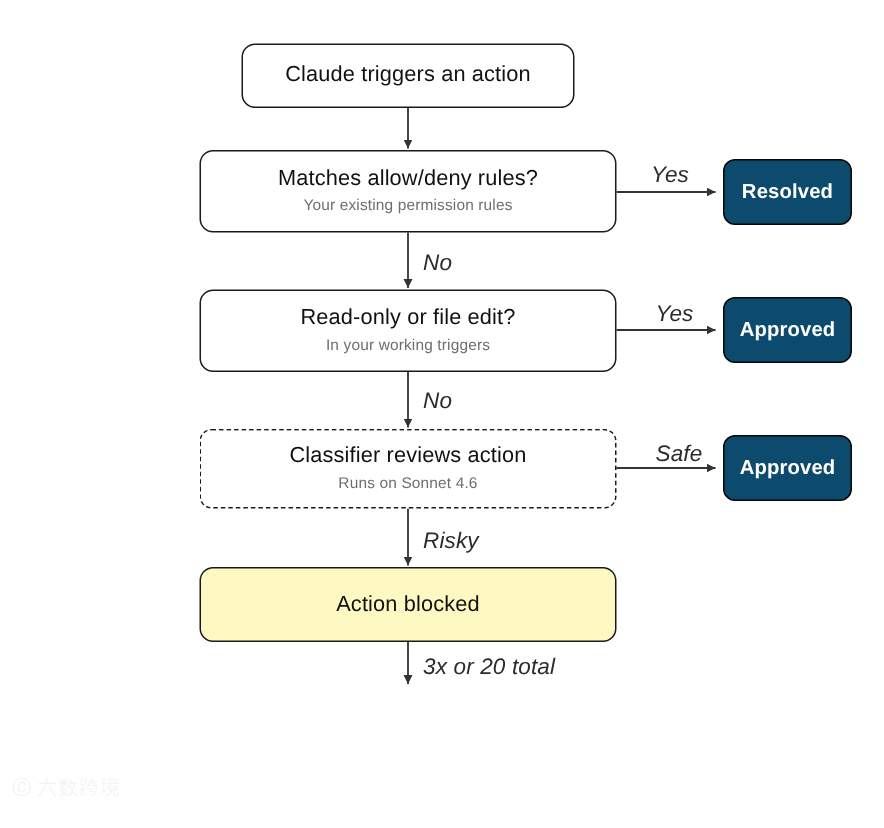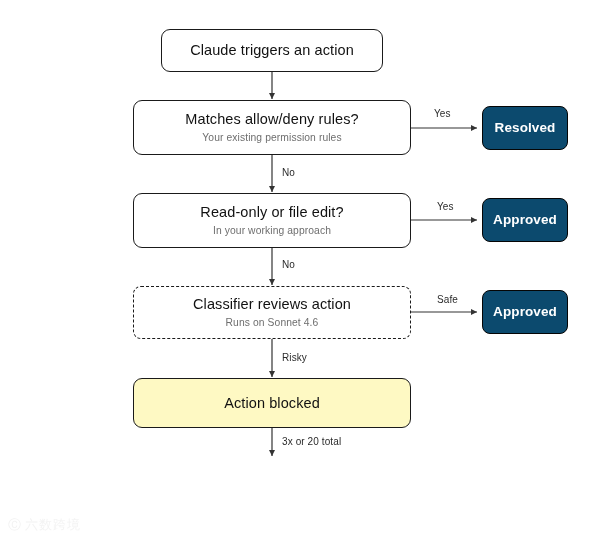--- a/index.html
+++ b/index.html
@@ -64,24 +64,25 @@
     border-color: #050505;
     border-radius: 8px;
   }
   .node.dark .title {
     color: #ffffff;
     font-size: 13.5px;
     font-weight: 600;
   }
   .edge-label {
     position: absolute;
-    font-size: 10px;
+    font-size: 15px;
     color: #2b2b2b;
     white-space: nowrap;
     letter-spacing: 0.1px;
+    font-style: italic;
   }
   .watermark {
     position: absolute;
     left: 8px;
     top: 518px;
     display: flex;
     align-items: center;
     gap: 4px;
     opacity: 0.30;
     user-select: none;
@@ -135,21 +136,21 @@
     <span class="title">Matches allow/deny rules?</span>
     <span class="sub">Your existing permission rules</span>
   </div>
 
   <div class="node dark" style="left:482px; top:106px; width:86px; height:44px;">
     <span class="title">Resolved</span>
   </div>
 
   <div class="node" style="left:133px; top:193px; width:278px; height:55px;">
     <span class="title">Read-only or file edit?</span>
-    <span class="sub">In your working approach</span>
+    <span class="sub">In your working triggers</span>
   </div>
 
   <div class="node dark" style="left:482px; top:198px; width:86px; height:44px;">
     <span class="title">Approved</span>
   </div>
 
   <div class="node dashed" style="left:133px; top:286px; width:278px; height:53px;">
     <span class="title">Classifier reviews action</span>
     <span class="sub">Runs on Sonnet 4.6</span>
   </div>

